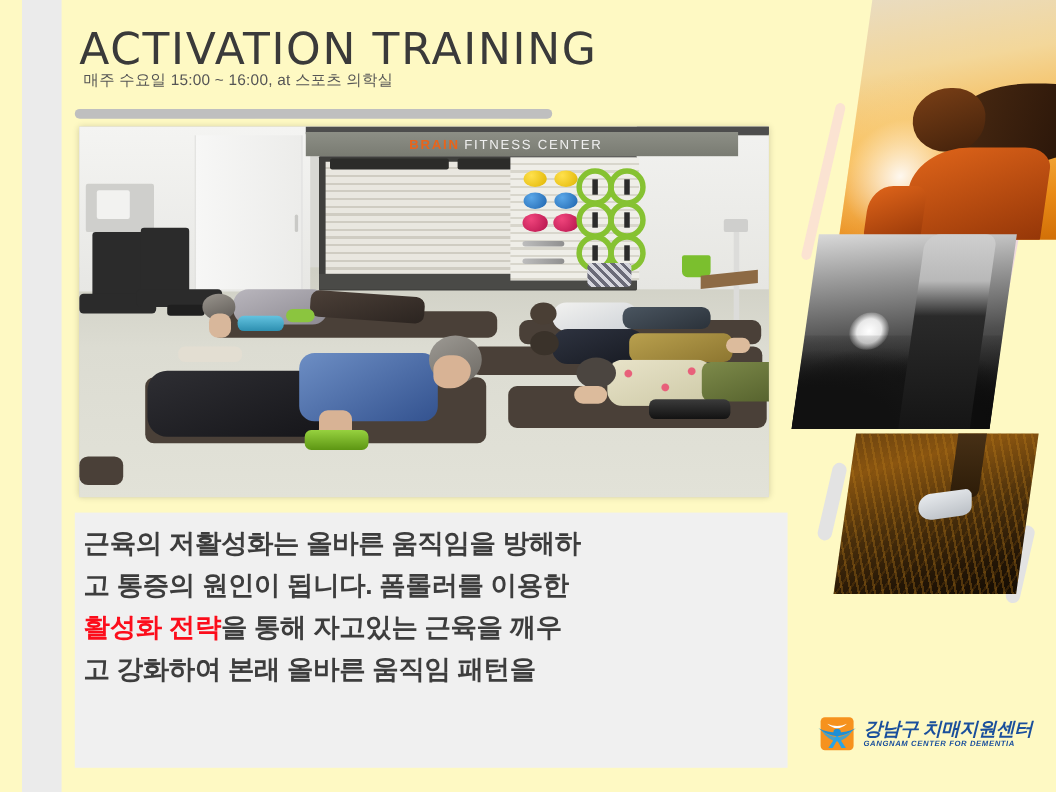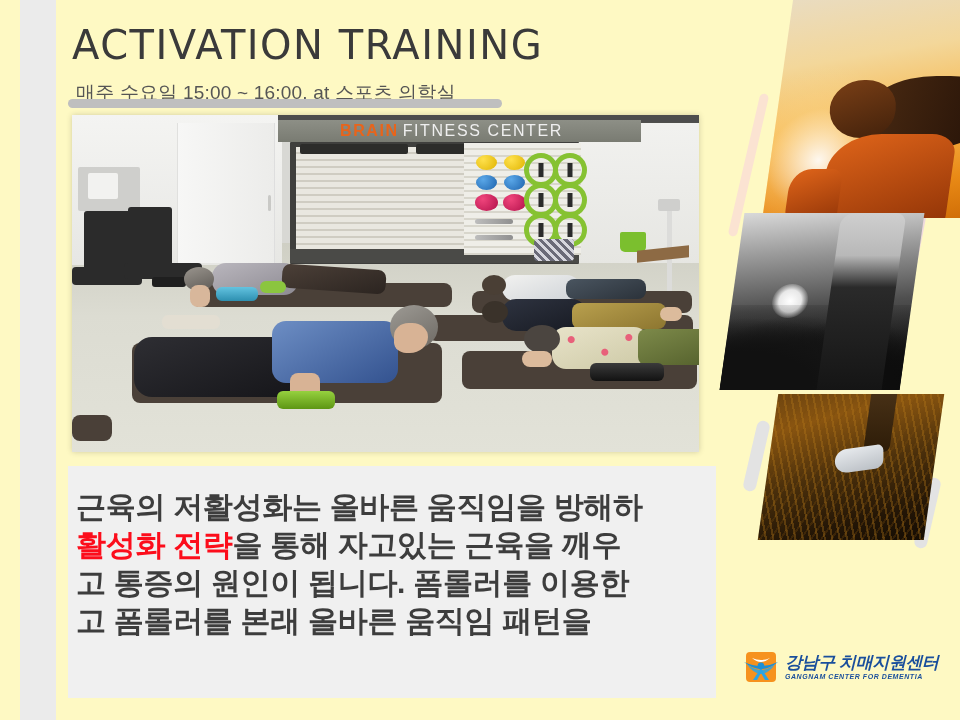--- a/index.html
+++ b/index.html
@@ -43,25 +43,24 @@
     letter-spacing: 1.5px;
     color: #3a3a3a;
     font-weight: 400;
     white-space: nowrap;
     font-family: "DejaVu Sans", "Liberation Sans", sans-serif;
   }
   .subtitle {
     position: absolute;
     left: 76px;
     top: 64px;
-    font-size: 19px;
+    font-size: 14px;
     color: #555555;
     white-space: nowrap;
     letter-spacing: 0.2px;
-    margin-top: 16px;
   }
   .title-rule {
     position: absolute;
     left: 68px;
     top: 99px;
     width: 434px;
     height: 9px;
     background: #bfbfbf;
     border-radius: 5px;
   }
@@ -99,27 +98,27 @@
     left: 196px; top: 80px; width: 3px; height: 16px;
     background: #c9c9c6; border-radius: 2px;
   }
   
   .ceiling {
     left: 206px; top: 0; width: 421px; height: 7px;
     background: #4d4d4d;
   }
   
   .sign {
-    left: 206px; top: 5px; width: 363px; height: 22px;
+    left: 206px; top: 5px; width: 393px; height: 22px;
     background: linear-gradient(180deg,#8d8f86 0%,#797b72 100%);
     display: flex; align-items: center;
-    padding-left: 62px;
+    padding-left: 94px;
     box-sizing: border-box;
     letter-spacing: 1.6px;
-    font-size: 16px;
+    font-size: 12px;
     font-weight: 700;
   }
   .sign .brand { color: #e8641b; }
   .sign .rest { color: #efefef; margin-left: 4px; font-weight: 400; }
   
   .slatwall-frame {
     left: 218px; top: 27px; width: 289px; height: 122px;
     background: #3f3f3d;
     border-radius: 1px;
   }
@@ -231,23 +230,23 @@
     position: absolute;
     left: 68px;
     top: 466px;
     width: 648px;
     height: 232px;
     background: #f0f0f0;
   }
   .body-text {
     position: absolute;
     left: 76px;
-    top: 488px;
+    top: 476px;
     width: 636px;
-    font-size: 30px;
+    font-size: 24px;
     line-height: 38px;
     font-weight: 700;
     color: #3d3d3d;
     letter-spacing: -0.3px;
   }
   .body-text .hl { color: #fc0d1b; }
 
   
   .rp {
     position: absolute;
@@ -539,23 +538,23 @@
 
   <div class="rp photo-shoe">
     <div class="shoe-grass"></div>
     <div class="shoe-leg"></div>
     <div class="shoe-white"></div>
   </div>
 
   <div class="text-box"></div>
   <div class="body-text">
     <div>근육의 저활성화는 올바른 움직임을 방해하</div>
+    <div>고 통증의 원인이 됩니다. 폼롤러를 이용한</div>
     <div><span class="hl">활성화 전략</span><span>을 통해 자고있는 근육을 깨우</span></div>
-    <div>고 통증의 원인이 됩니다. 폼롤러를 이용한</div>
-    <div>고 폼롤러를 본래 올바른 움직임 패턴을</div>
+    <div>고 강화하여 본래 올바른 움직임 패턴을</div>
   </div>
 
   <div class="logo">
     <div class="logo-mark">
       <svg class="figure" viewBox="0 0 38 24">
         <path d="M2 5 Q19 19 36 5 Q19 13 2 5 Z" fill="#1d8fd6"></path>
         <path d="M4 6 Q19 20 34 6 Q19 28 4 6 Z" fill="#2aa4e5" opacity="0.85"></path>
         <path d="M19 11 L11 23 L15 23 L19 16 L23 23 L27 23 Z" fill="#2aa4e5"></path>
         <circle cx="19" cy="9" r="3.4" fill="#1d8fd6"></circle>
         <path d="M10 1 Q19 9 28 1 Q19 5 10 1 Z" fill="#ffffff"></path>

